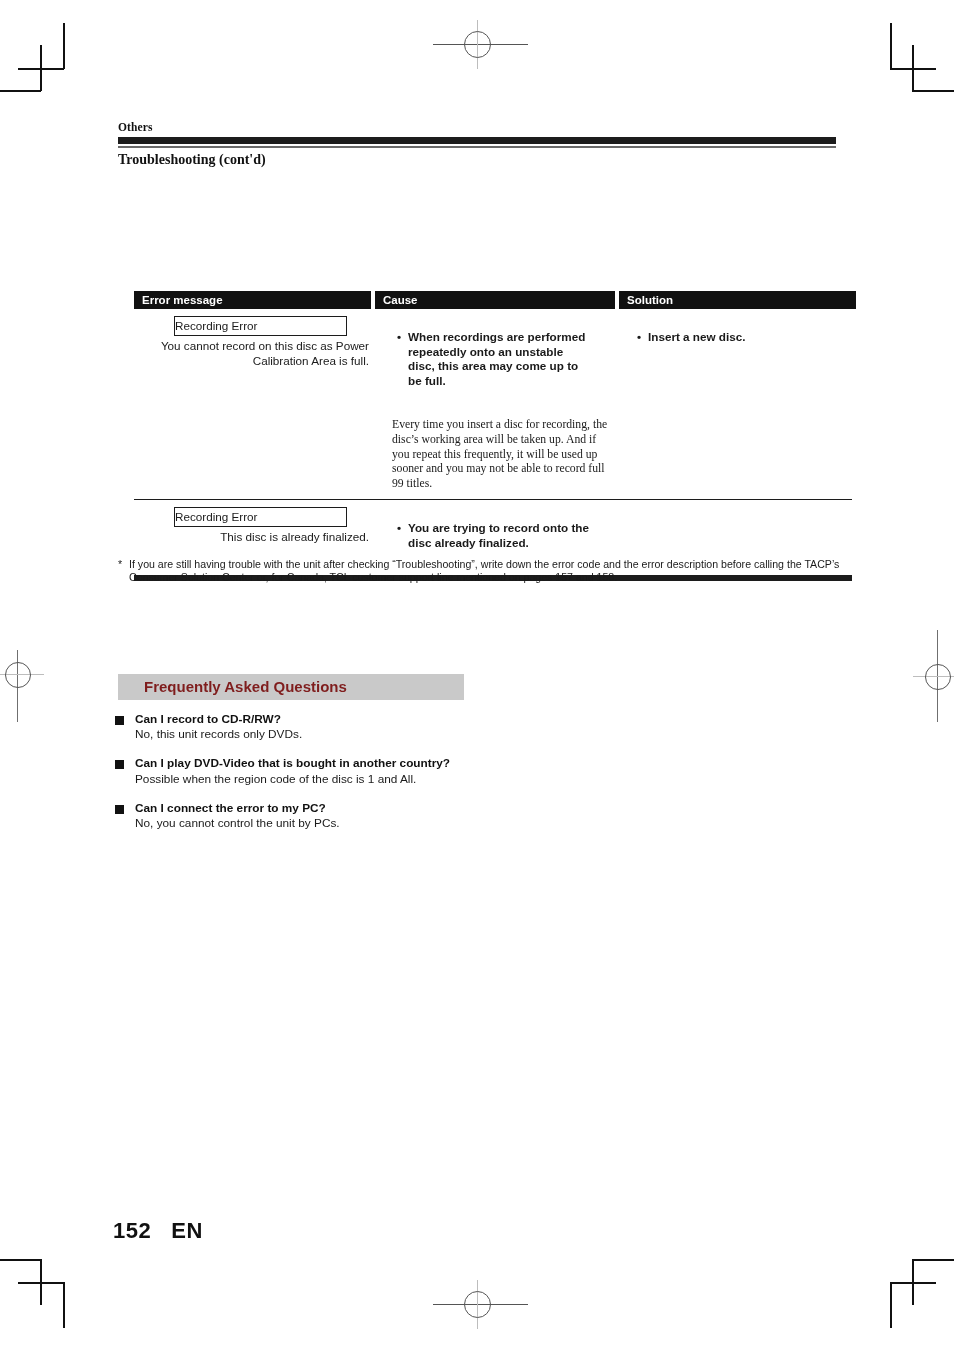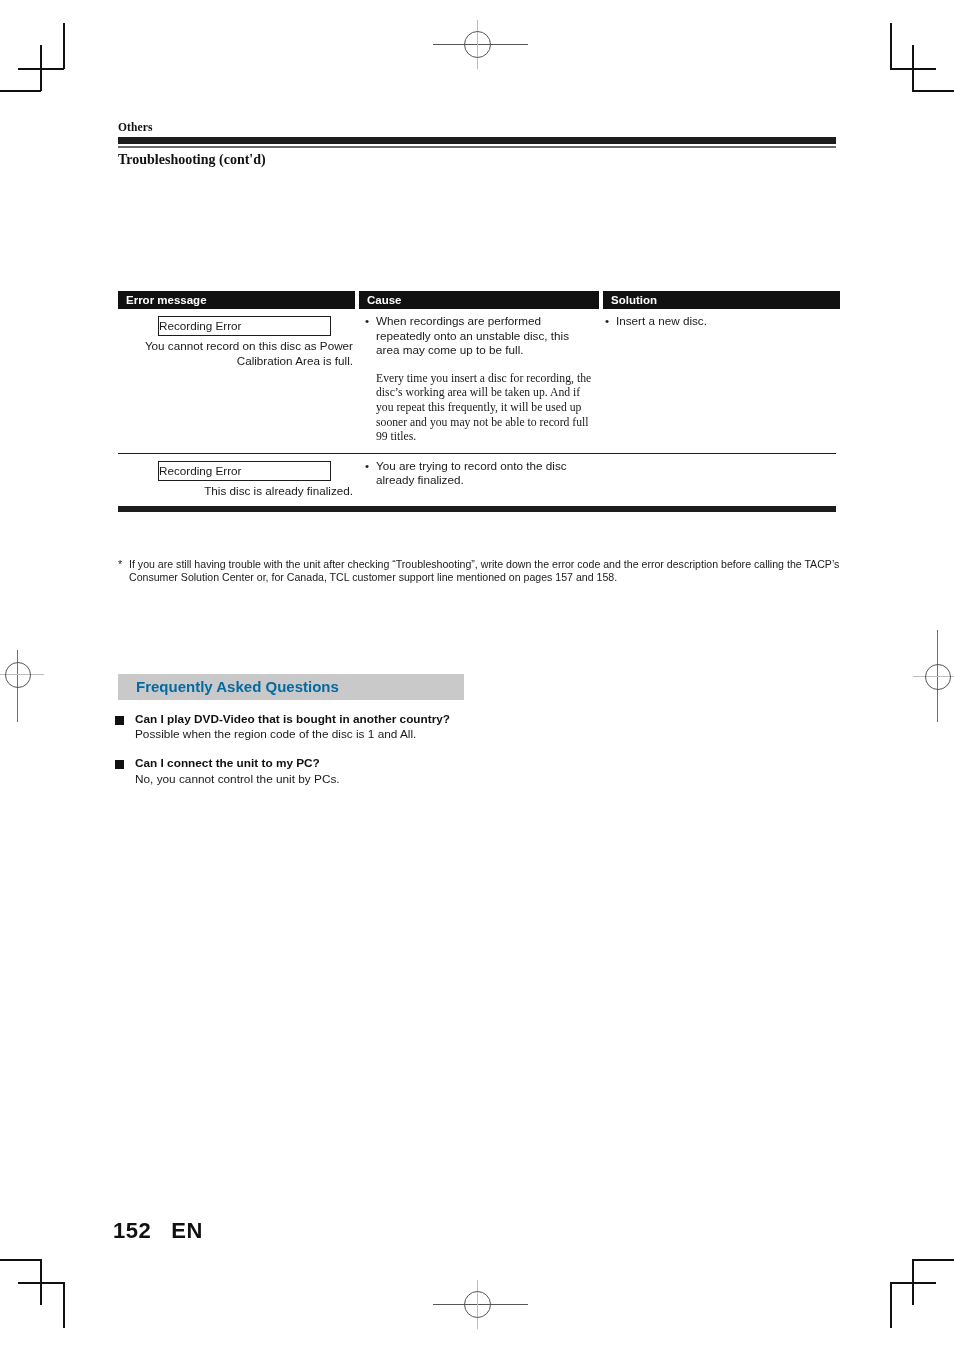--- a/index.html
+++ b/index.html
@@ -71,21 +71,21 @@
     font-size: 14px;
     font-weight: bold;
     color: #111111;
     line-height: 14px;
     margin-top: 5px;
   }
 
   
   .tbl {
     position: absolute;
-    left: 118px;
+    left: 134px;
     top: 291px;
     width: 718px;
   }
   .tbl-head {
     display: flex;
     width: 100%;
   }
   .th {
     background: #111111;
     color: #ffffff;
@@ -130,21 +130,22 @@
     background: #ffffff;
   }
   .err-desc {
     font-size: 11.7px;
     line-height: 14.6px;
     text-align: right;
   }
   .bullet-item {
     position: relative;
     padding-left: 11px;
-    margin: 0;
+    margin: 16px;
+    font-weight: bold;
   }
   .bullet-item::before {
     content: "\2022";
     position: absolute;
     left: 0;
     top: 0;
     font-size: 11.7px;
   }
   .para-gap { height: 14px; }
   .sub-para {
@@ -184,23 +185,23 @@
     position: absolute;
     left: 118px;
     top: 674px;
     width: 346px;
     height: 26px;
     background: #c9c9c9;
   }
   .faq-head-text {
     font-size: 15px;
     font-weight: bold;
-    color: #0369a1;
+    color: #7f1d1d;
     line-height: 26px;
-    padding-left: 18px;
+    padding-left: 26px;
   }
   .faq-list {
     position: absolute;
     left: 113px;
     top: 712px;
     width: 400px;
   }
   .faq-item {
     margin-bottom: 14px;
   }
@@ -332,24 +333,28 @@
     <span>If you are still having trouble with the unit after checking “Troubleshooting”, write down the error code and the error description before calling the TACP’s Consumer Solution Center or, for Canada, TCL customer support line mentioned on pages 157 and 158.</span>
   </div>
 </div>
 
 <div class="faq-head">
   <div class="faq-head-text">Frequently Asked Questions</div>
 </div>
 
 <div class="faq-list">
   <div class="faq-item">
+    <div class="faq-q">Can I record to CD-R/RW?</div>
+    <div class="faq-a">No, this unit records only DVDs.</div>
+  </div>
+  <div class="faq-item">
     <div class="faq-q">Can I play DVD-Video that is bought in another country?</div>
     <div class="faq-a">Possible when the region code of the disc is 1 and All.</div>
   </div>
   <div class="faq-item">
-    <div class="faq-q">Can I connect the unit to my PC?</div>
+    <div class="faq-q">Can I connect the error to my PC?</div>
     <div class="faq-a">No, you cannot control the unit by PCs.</div>
   </div>
 </div>
 
 <div class="page-number">
   <span>152</span><span class="en">EN</span>
 </div>
 
 </body></html>

